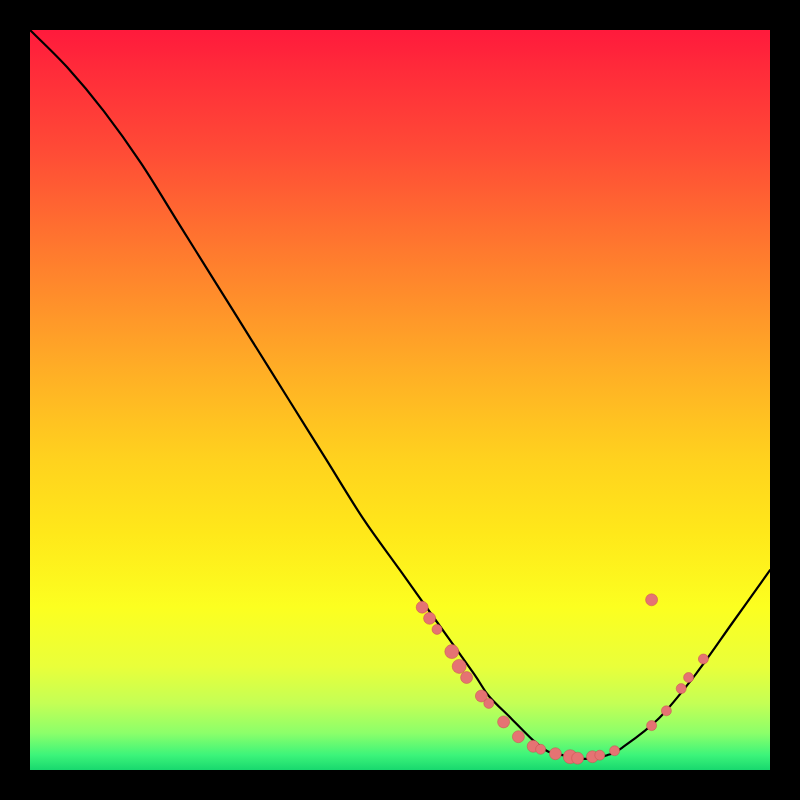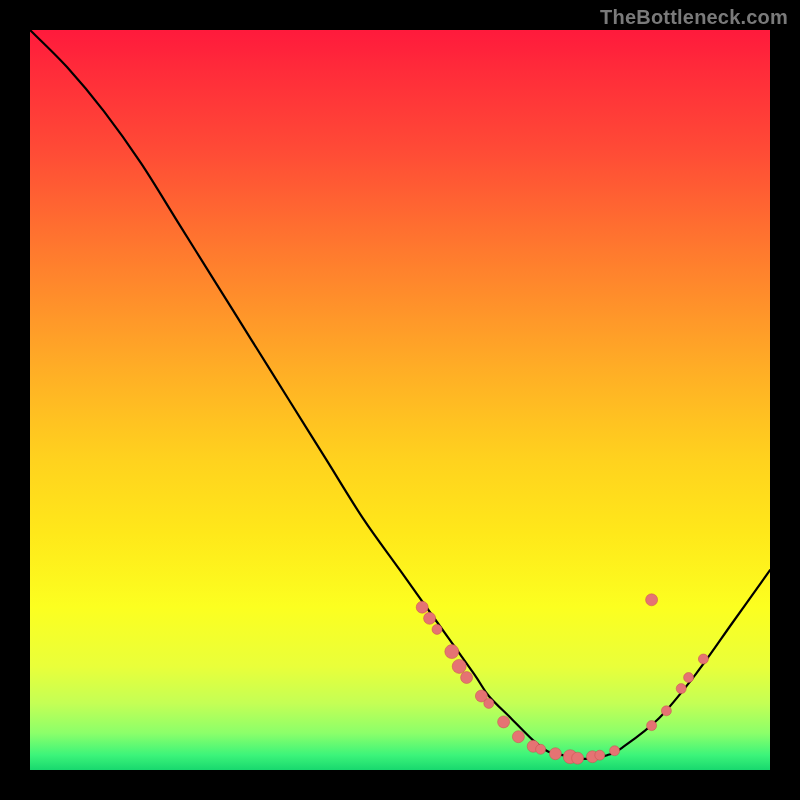--- a/index.html
+++ b/index.html
@@ -62,21 +62,20 @@
     font-weight: 600;
     letter-spacing: 0.2px;
     user-select: none;
   }
 </style>
 </head>
 <body>
 
 <div class="stage">
 
-  <div class="watermark">TheBottleneck.com</div>
 
   <div class="plot-area">
     <div class="gradient-bg"></div>
     <svg class="curve" viewBox="0 0 740 740" preserveAspectRatio="none">
       <path id="curve-path" fill="none" stroke-width="2.2" stroke-linecap="round" stroke-linejoin="round" stroke="#000000" d="M 0.00 0.00 C 6.17 6.17, 24.67 23.43, 37.00 37.00 C 49.33 50.57, 61.67 65.37, 74.00 81.40 C 86.33 97.43, 98.67 114.70, 111.00 133.20 C 123.33 151.70, 135.67 172.67, 148.00 192.40 C 160.33 212.13, 172.67 231.87, 185.00 251.60 C 197.33 271.33, 209.67 291.07, 222.00 310.80 C 234.33 330.53, 246.67 350.27, 259.00 370.00 C 271.33 389.73, 283.67 409.47, 296.00 429.20 C 308.33 448.93, 320.67 469.90, 333.00 488.40 C 345.33 506.90, 357.67 522.93, 370.00 540.20 C 382.33 557.47, 394.67 574.73, 407.00 592.00 C 419.33 609.27, 435.37 631.47, 444.00 643.80 C 452.63 656.13, 452.63 658.60, 458.80 666.00 C 464.97 673.40, 473.60 680.80, 481.00 688.20 C 488.40 695.60, 497.03 704.85, 503.20 710.40 C 509.37 715.95, 513.07 719.03, 518.00 721.50 C 522.93 723.97, 526.63 723.97, 532.80 725.20 C 538.97 726.43, 547.60 728.90, 555.00 728.90 C 562.40 728.90, 571.03 727.05, 577.20 725.20 C 583.37 723.35, 583.37 723.97, 592.00 717.80 C 600.63 711.63, 616.67 700.53, 629.00 688.20 C 641.33 675.87, 653.67 659.83, 666.00 643.80 C 678.33 627.77, 690.67 609.27, 703.00 592.00 C 715.33 574.73, 733.83 548.83, 740.00 540.20"></path>
       <g id="marker-layer">
           <circle cx="392.20" cy="577.20" r="6.00" fill="#e57373" stroke="#c84f4f" stroke-width="0.5"></circle>
           <circle cx="399.60" cy="588.30" r="6.00" fill="#e57373" stroke="#c84f4f" stroke-width="0.5"></circle>
           <circle cx="407.00" cy="599.40" r="5.00" fill="#e57373" stroke="#c84f4f" stroke-width="0.5"></circle>
           <circle cx="421.80" cy="621.60" r="7.00" fill="#e57373" stroke="#c84f4f" stroke-width="0.5"></circle>

